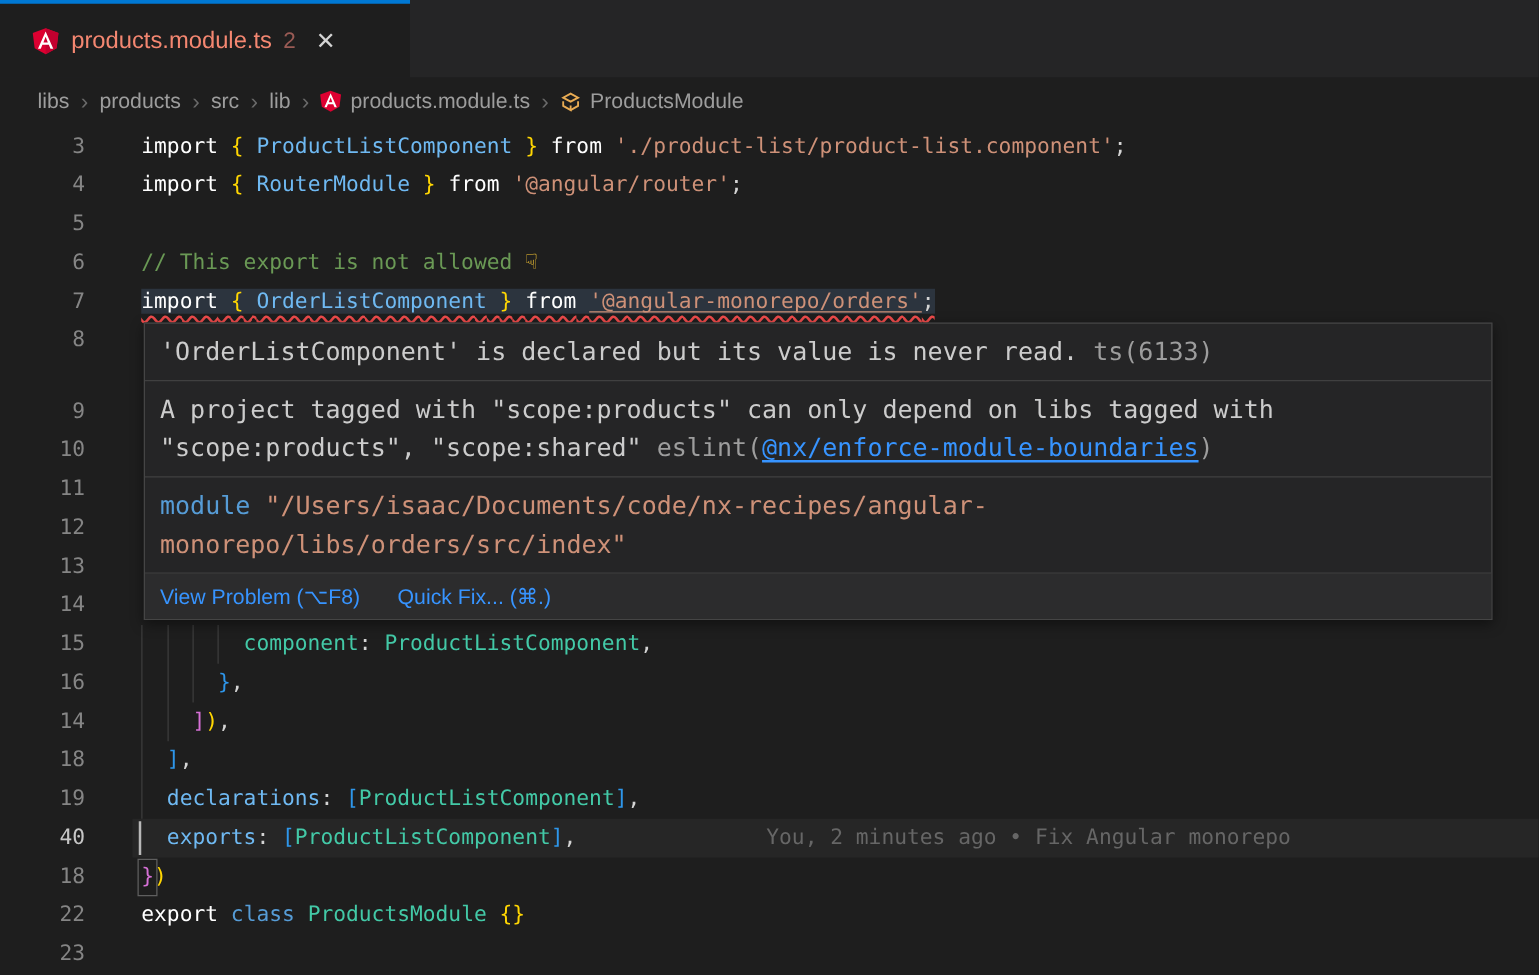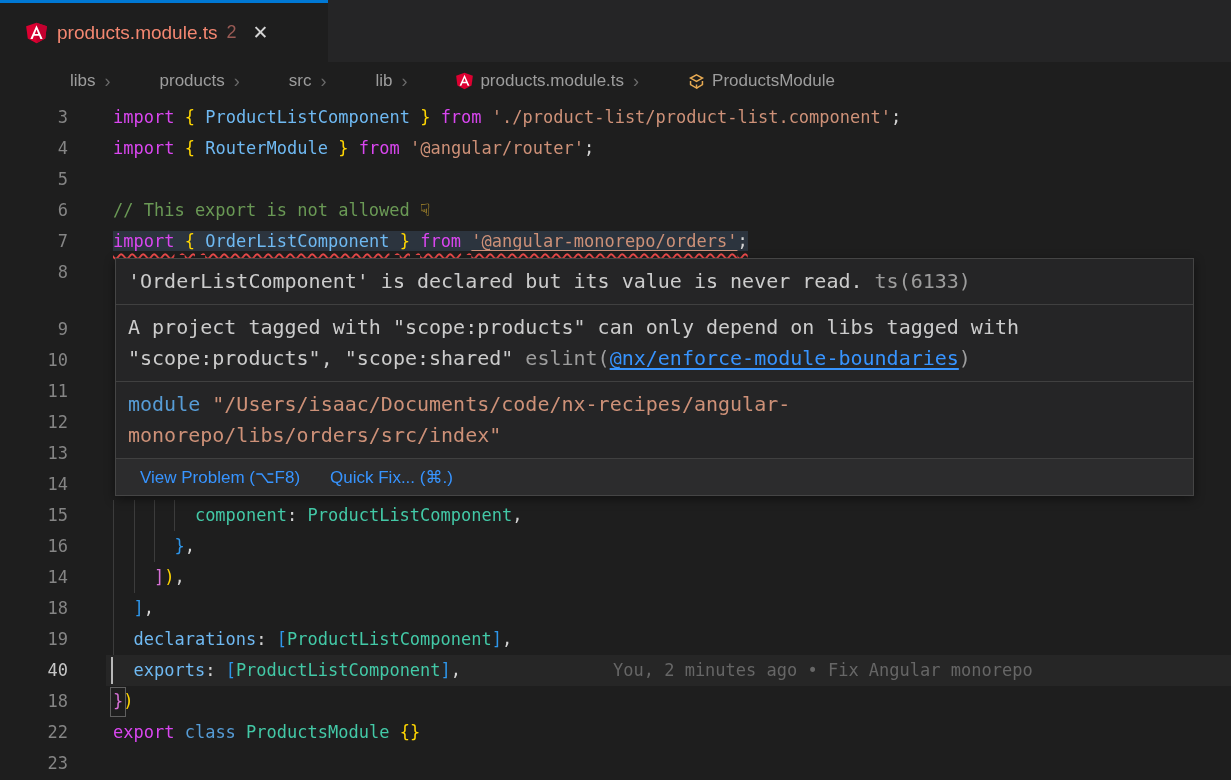--- a/index.html
+++ b/index.html
@@ -12,33 +12,33 @@
   .tab { position:absolute; left:0; top:0; width:328px; height:62px; background:#1e1e1e;
          border-top:3px solid #0078d4; display:flex; align-items:center; padding-left:26px; cursor:pointer; }
   .tab .ng { width:21px; height:22px; flex:0 0 auto; }
   .tab-title { margin-left:10px; font-size:19px; color:#f48771; }
   .tab-count { margin-left:9px; font-size:18px; color:#9a5b55; }
   .tab-close { margin-left:16px; font-size:19px; color:#d4d4d4; cursor:pointer; }
 
   
   .breadcrumbs { position:absolute; left:0; top:62px; width:1231px; height:38px; background:#1e1e1e;
                  display:flex; align-items:center; padding-left:30px; font-size:17px; color:#9d9d9d; }
-  .crumb { display:flex; align-items:center; gap:7px; cursor:pointer;margin-left:40px; }
+  .crumb { display:flex; align-items:center; gap:7px; cursor:pointer; }
   .crumb-sep { color:#6a6a6a; margin:0 9px; font-size:18px; }
   .crumb .ng { width:17px; height:18px; }
   .crumb .cls-ico { width:17px; height:17px; }
 
   
   .editor { position:absolute; left:0; top:100px; width:1231px; height:680px; background:#1e1e1e;
             font-family:"DejaVu Sans Mono", monospace; font-size:17px; }
   .gut { position:absolute; left:0; width:68px; height:31px; line-height:31px; text-align:right;
          color:#858585; }
   .gut.active { color:#c6c6c6; }
   .row { position:absolute; left:113px; height:31px; line-height:31px; white-space:pre; }
-  .tok-k { color:#d946ef; } 
+  .tok-k { color:#ffffff; } 
   .tok-t { color:#569CD6; } 
   .tok-v { color:#6FB9F2; } 
   .tok-c { color:#43C9A7; } 
   .tok-s { color:#CE9178; } 
   .tok-su{ color:#CE9178; text-decoration:underline; text-underline-offset:3px; }
   .tok-m { color:#6A9955; } 
   .tok-p { color:#D4D4D4; }
   .tok-g { color:#FFD602; } 
   .tok-q { color:#D670D6; } 
   .tok-u { color:#2E96EA; } 
@@ -55,21 +55,21 @@
 
   
   .hover { position:absolute; left:115px; top:158px; width:1079px; background:#252526;
            border:1px solid #454545; box-shadow:0 3px 10px rgba(0,0,0,0.45);
            font-family:"DejaVu Sans Mono", monospace; font-size:20px; }
   .hover-section { padding:7px 12px; border-bottom:1px solid #404040; }
   .hover-line { line-height:31px; white-space:pre-wrap; }
   .hv-fg { color:#cccccc; } .hv-dim { color:#9d9d9d; }
   .hv-kw { color:#569CD6; } .hv-str { color:#CE9178; }
   .hv-link { color:#3794FF; text-decoration:underline; text-underline-offset:3px; cursor:pointer; }
-  .hover-status { display:flex; gap:30px; padding:6px 24px; height:36px; align-items:center;
+  .hover-status { display:flex; gap:30px; padding:6px 12px; height:36px; align-items:center;
                   background:#2c2c2d; font-family:"Liberation Sans", sans-serif; font-size:17px; }
   .hover-status span { color:#3794FF; cursor:pointer; }
 </style>
 </head>
 <body>
 
 <div class="window">
 
   <div class="tabbar">
     <div class="tab">

